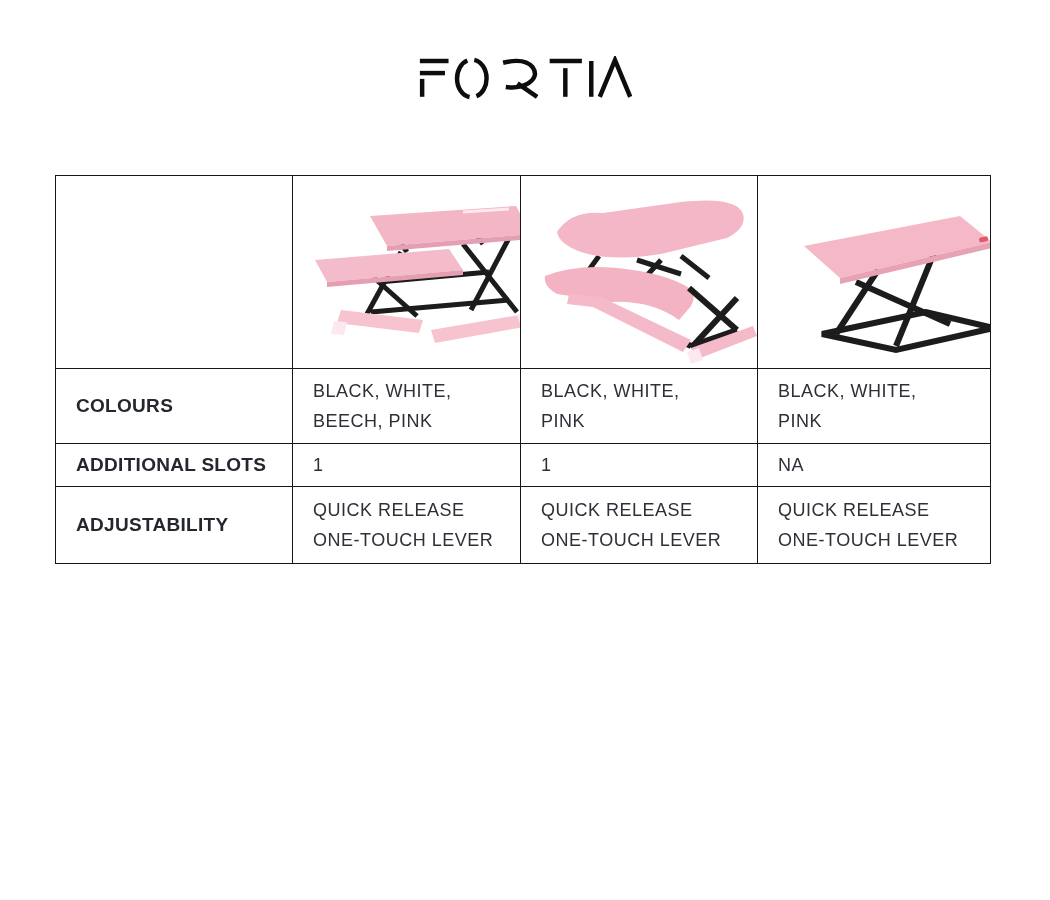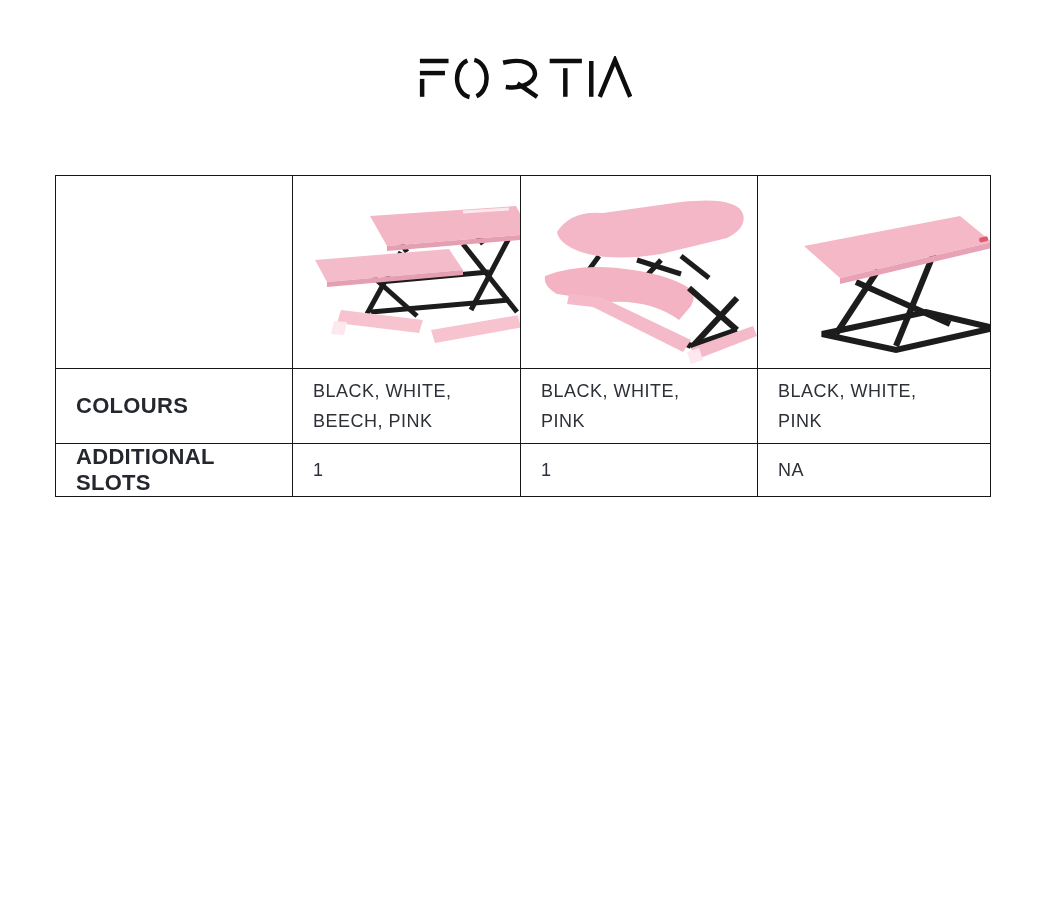--- a/index.html
+++ b/index.html
@@ -17,21 +17,21 @@
   }
   table.cmp td {
     border:1.6px solid #161616;
     vertical-align:middle;
     padding:0 6px 0 20px;
     background:#ffffff;
     overflow:hidden;
   }
   td.img-cell { padding:0; text-align:center; vertical-align:middle; }
   td.hl { background:#f5d6de; }
-  .lbl { font-weight:bold; font-size:22px; letter-spacing:.3px; color:#25272f; }
+  .lbl { font-weight:bold; font-size:19px; letter-spacing:.3px; color:#25272f; }
   .val { font-size:18px; letter-spacing:.5px; color:#2e3038; white-space:pre-line; line-height:30px;text-align:center; }
   svg { display:block; margin:0 auto; }
 </style>
 </head>
 <body>
 
 <div class="logo-wrap">
   <span class="sr">FORTIA</span>
   <svg width="213" height="44" viewBox="0 0 238 48" fill="none" stroke="#0d0d0d" stroke-width="5">
     <path d="M1,5 H33"></path>
@@ -133,14 +133,23 @@
 
 
 
   <tr style="height:43px">
     <td><span class="lbl">ADDITIONAL SLOTS</span></td>
     <td><span class="val">1</span></td>
     <td class="hl"><span class="val">1</span></td>
     <td><span class="val">NA</span></td>
   </tr>
 
+  <tr style="height:77px">
+    <td><span class="lbl">ADJUSTABILITY</span></td>
+    <td><span class="val">QUICK RELEASE
+ONE-TOUCH LEVER</span></td>
+    <td class="hl"><span class="val">QUICK RELEASE
+ONE-TOUCH LEVER</span></td>
+    <td><span class="val">QUICK RELEASE
+ONE-TOUCH LEVER</span></td>
+  </tr>
 </tbody>
   </table>
 
 </body></html>

